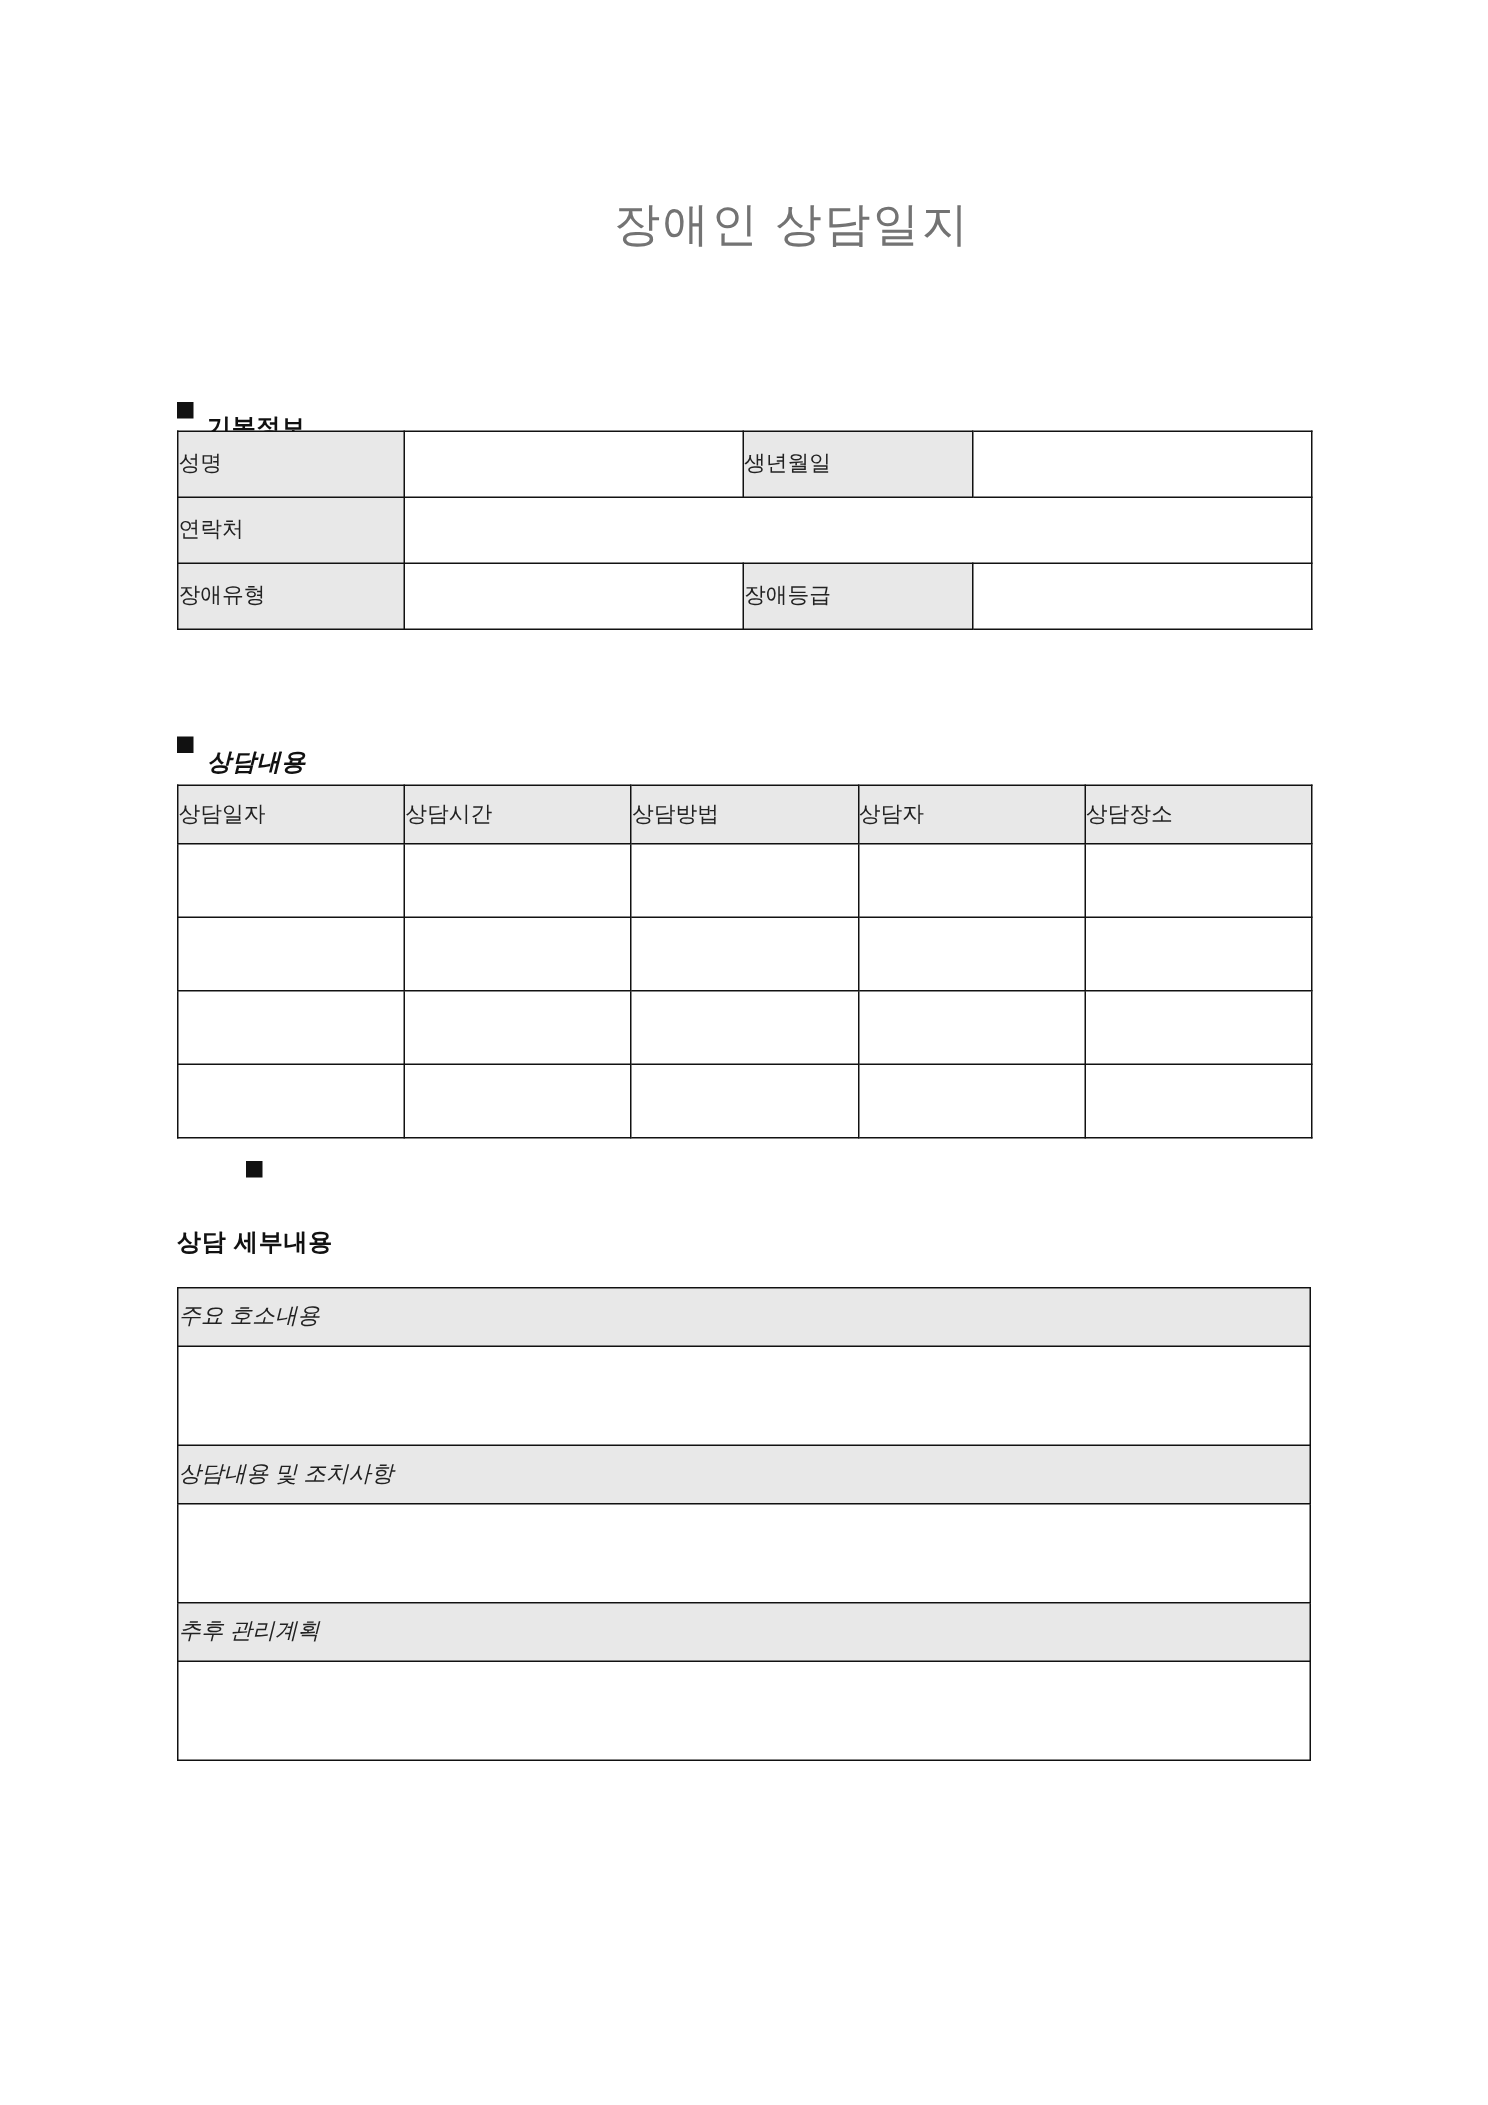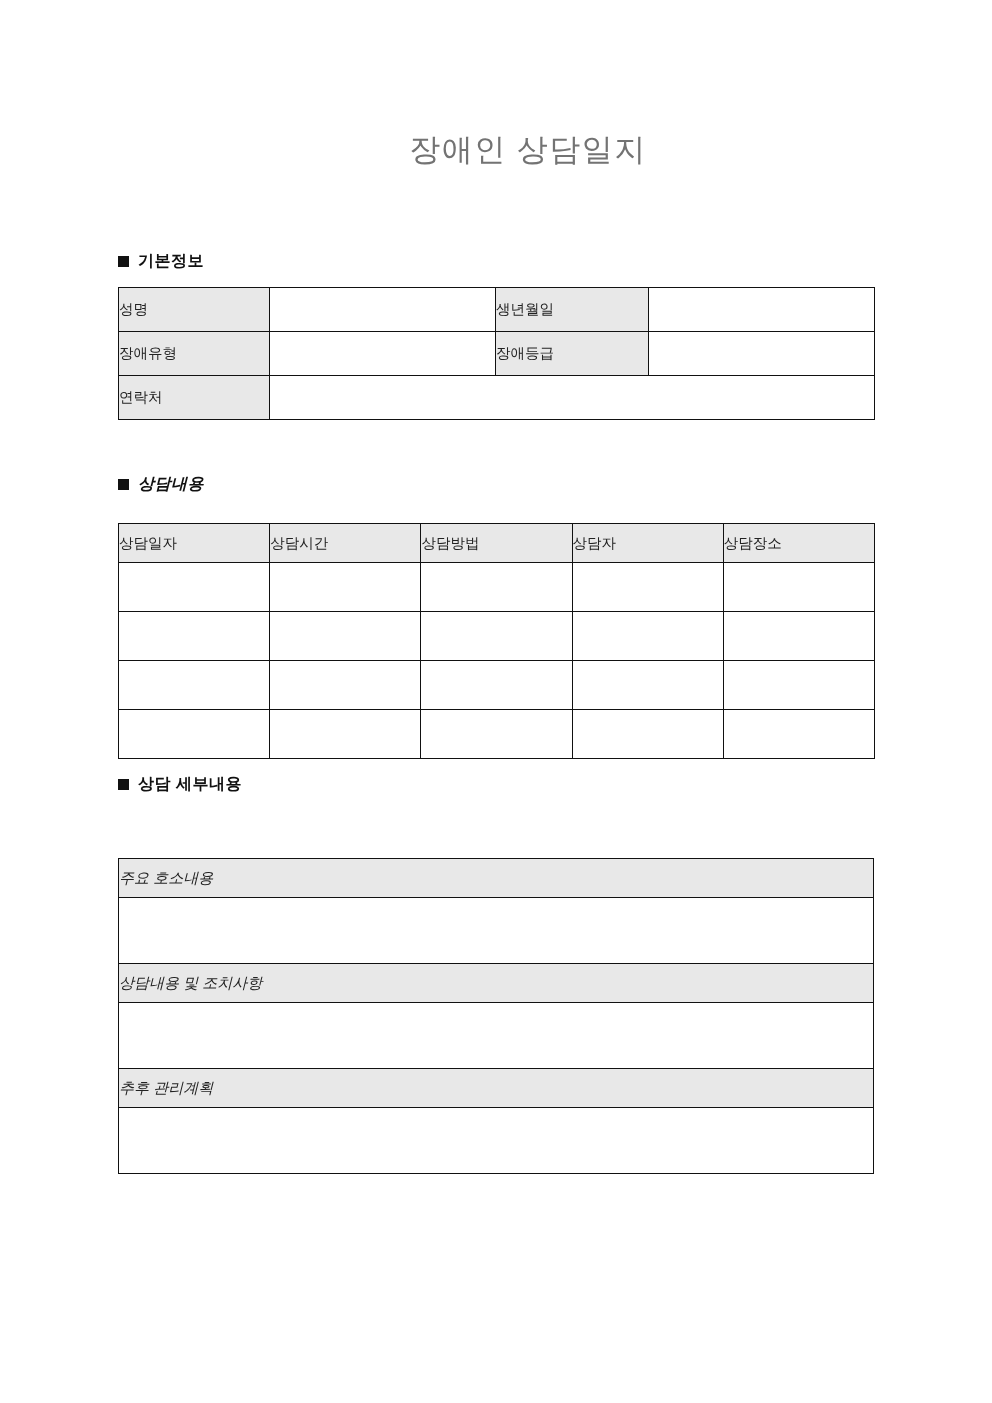--- a/index.html
+++ b/index.html
@@ -52,25 +52,25 @@
     align-items: center;
     gap: 9px;
   }
   .section-head .bullet {
     display: inline-block;
     width: 11px;
     height: 11px;
     background: #111111;
     flex: 0 0 auto;
   }
-  .section-head .section-label { display: inline-block; }
+  .section-head .section-label { display: inline-block; margin-top: 24px; }
 
   #head-basic   { top: 251px; }
   #head-content { top: 474px; font-style: italic; }
-  #head-detail  { top: 774px; }
+  #head-detail  { top: 774px; flex-direction: column; }
 
   
   table.form-table {
     position: absolute;
     left: 118px;
     width: 756px;
     border-collapse: collapse;
     table-layout: fixed;
     font-size: 14.5px;
   }
@@ -142,28 +142,28 @@
         <col class="c4">
     </colgroup>
     <tbody>
       <tr>
         <td class="label-cell">성명</td>
         <td class="value-cell"></td>
         <td class="label-cell">생년월일</td>
         <td class="value-cell"></td>
       </tr>
       <tr>
-        <td class="label-cell">장애유형</td>
-        <td class="value-cell"></td>
-        <td class="label-cell">장애등급</td>
-        <td class="value-cell"></td>
-      </tr>
-      <tr>
         <td class="label-cell">연락처</td>
         <td class="value-cell" colspan="3"></td>
+      </tr>
+      <tr>
+        <td class="label-cell">장애유형</td>
+        <td class="value-cell"></td>
+        <td class="label-cell">장애등급</td>
+        <td class="value-cell"></td>
       </tr>
     </tbody>
   </table>
 
   <div class="section-head" id="head-content">
     <span class="bullet"></span>
     <span class="section-label">상담내용</span>
   </div>
 
   <table class="form-table" id="table-content">

